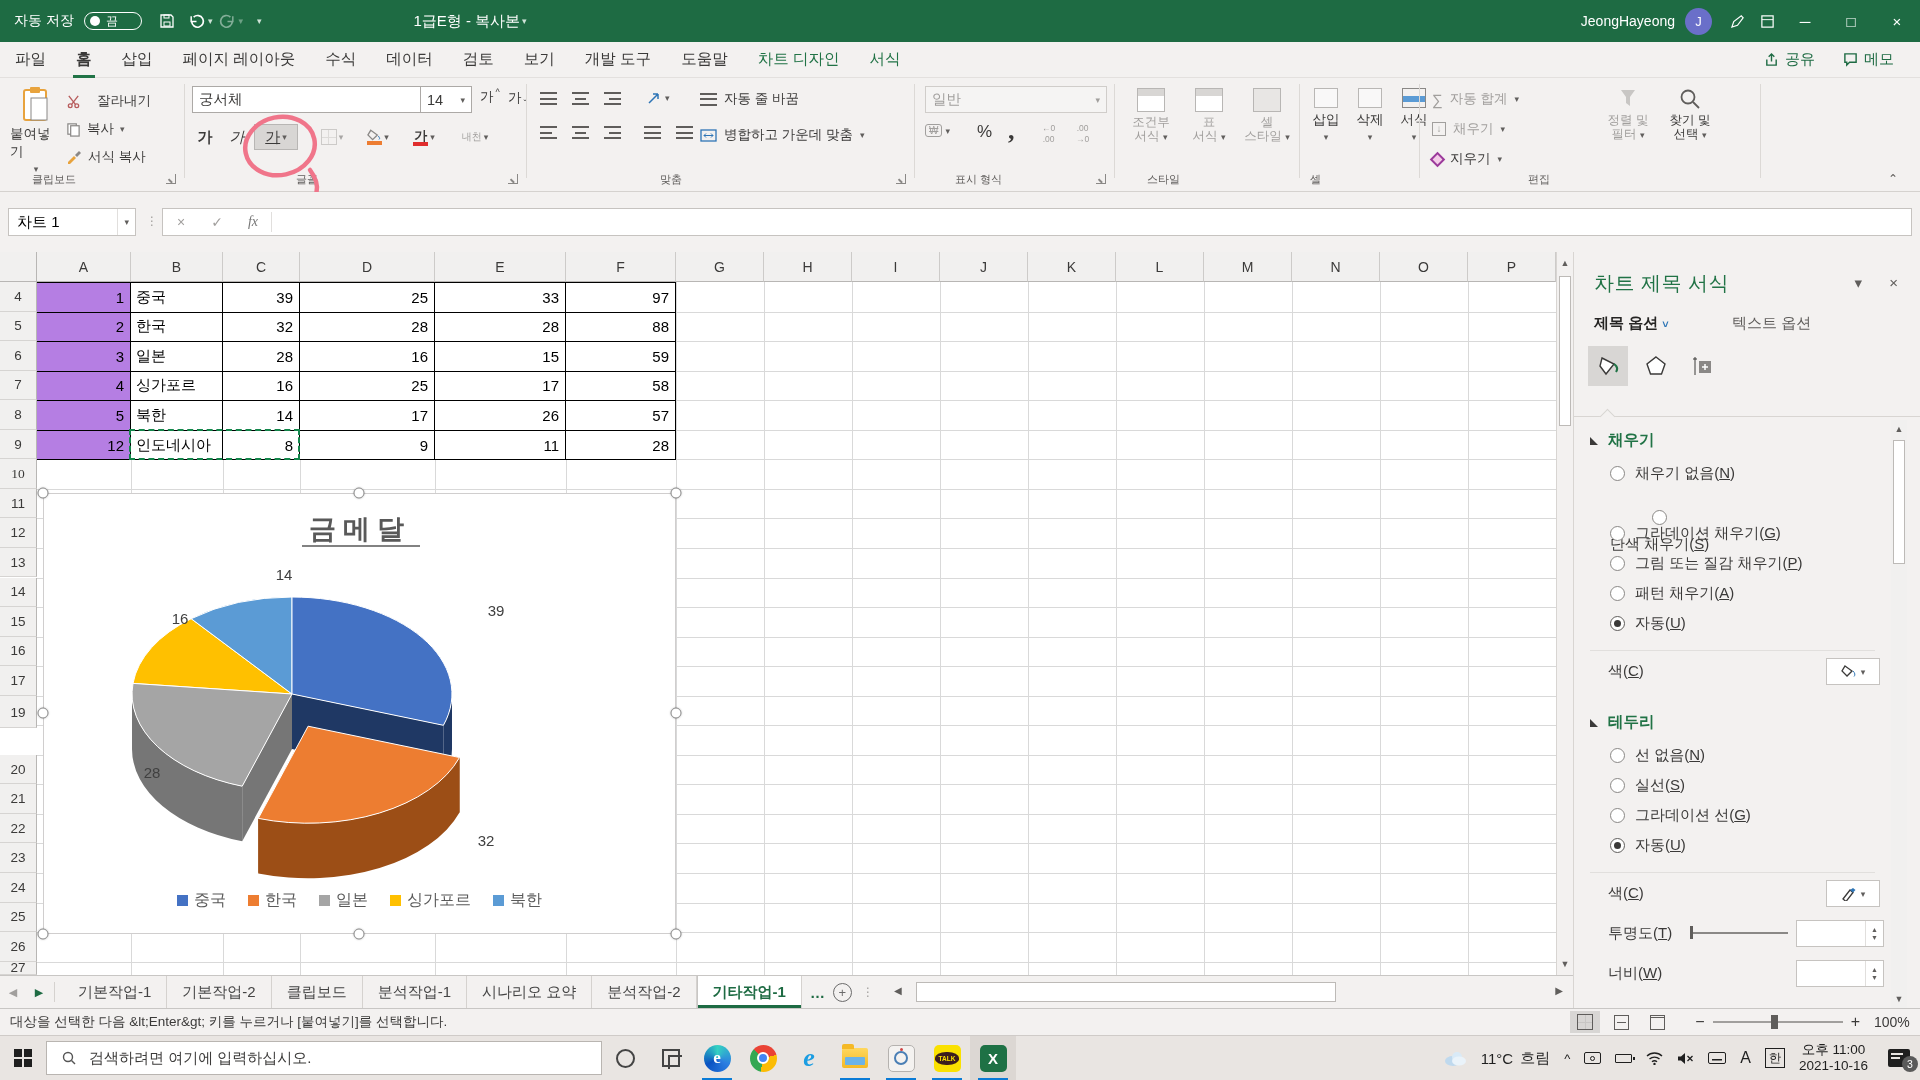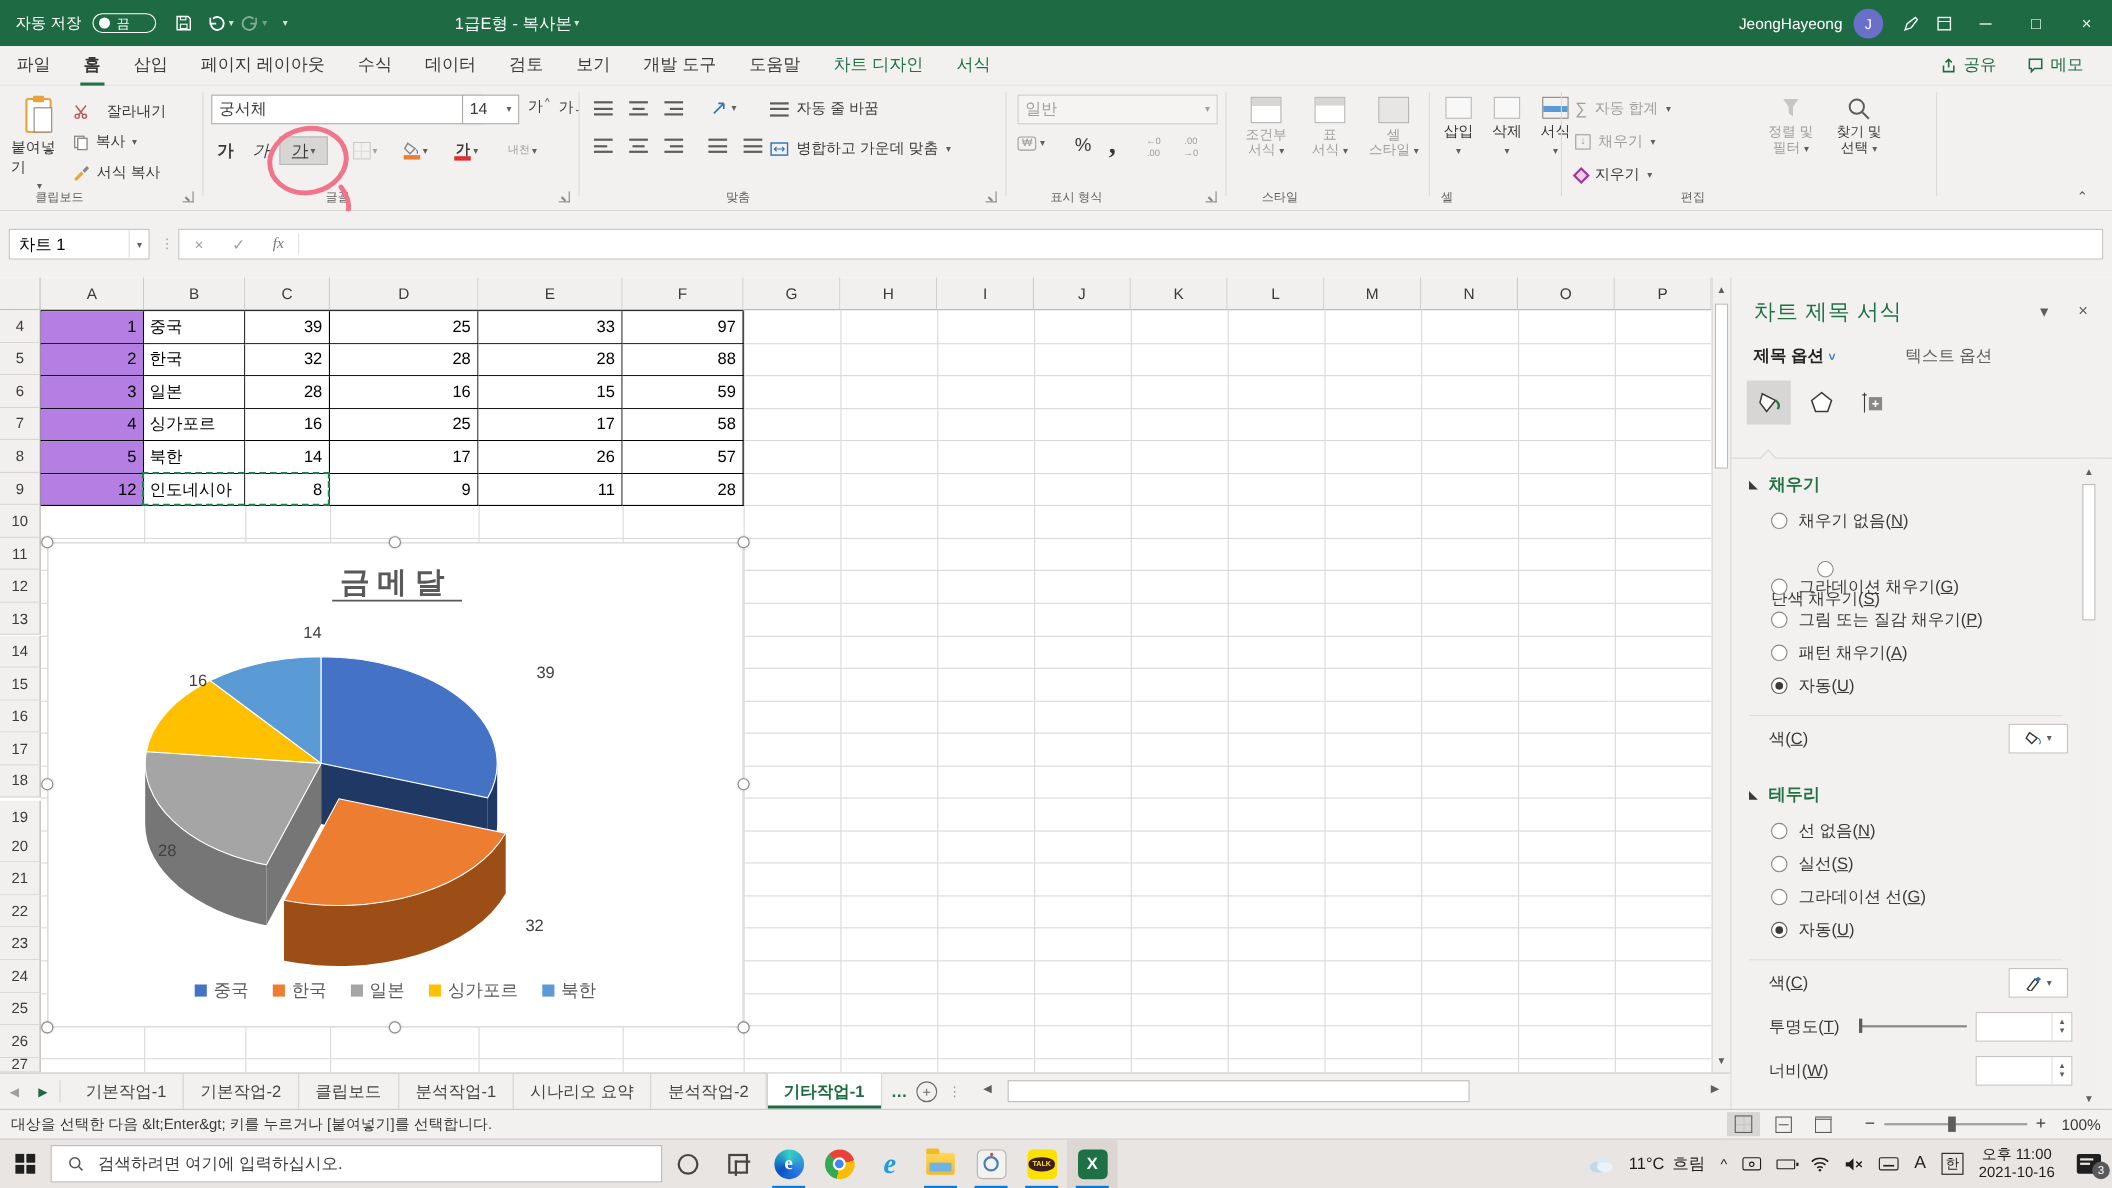--- a/index.html
+++ b/index.html
@@ -516,30 +516,30 @@
       <div class="colhdr" style="left: 1204px; top: 0px; width: 88px; height: 30px;">M</div>
       <div class="colhdr" style="left: 1292px; top: 0px; width: 88px; height: 30px;">N</div>
       <div class="colhdr" style="left: 1380px; top: 0px; width: 88px; height: 30px;">O</div>
       <div class="colhdr" style="left: 1468px; top: 0px; width: 88px; height: 30px;">P</div>
       <div class="rowhdr" style="top: 30px; height: 29.55px;">4</div>
       <div class="rowhdr" style="top: 59.55px; height: 29.55px;">5</div>
       <div class="rowhdr" style="top: 89.1px; height: 29.55px;">6</div>
       <div class="rowhdr" style="top: 118.65px; height: 29.55px;">7</div>
       <div class="rowhdr" style="top: 148.2px; height: 29.55px;">8</div>
       <div class="rowhdr" style="top: 177.75px; height: 29.55px;">9</div>
-      <div class="rowhdr" style="top: 207.3px; height: 29.55px;">10</div>
+      <div class="rowhdr" style="top: 207.3px; height: 29.55px; font-family: Liberation Serif, serif;">10</div>
       <div class="rowhdr" style="top: 236.85px; height: 29.55px;">11</div>
       <div class="rowhdr" style="top: 266.4px; height: 29.55px;">12</div>
       <div class="rowhdr" style="top: 295.95px; height: 29.55px;">13</div>
       <div class="rowhdr" style="top: 325.5px; height: 29.55px;">14</div>
       <div class="rowhdr" style="top: 355.05px; height: 29.55px;">15</div>
       <div class="rowhdr" style="top: 384.6px; height: 29.55px;">16</div>
       <div class="rowhdr" style="top: 414.15px; height: 29.55px;">17</div>
       <div class="rowhdr" style="top: 443.7px; height: 29.55px;">18</div>
-      <div class="rowhdr" style="top: 476px; height: 29.55px; text-align: center;">19</div>
+      <div class="rowhdr" style="top: 446px; height: 29.55px; text-align: center;">19</div>
       <div class="rowhdr" style="top: 502.8px; height: 29.55px;">20</div>
       <div class="rowhdr" style="top: 532.35px; height: 29.55px;">21</div>
       <div class="rowhdr" style="top: 561.9px; height: 29.55px;">22</div>
       <div class="rowhdr" style="top: 591.45px; height: 29.55px;">23</div>
       <div class="rowhdr" style="top: 621px; height: 29.55px;">24</div>
       <div class="rowhdr" style="top: 650.55px; height: 29.55px;">25</div>
       <div class="rowhdr" style="top: 680.1px; height: 29.55px;">26</div>
       <div class="rowhdr" style="top: 709.65px; height: 13.35px;">27</div>
       <div class="gl" style="left: 131px; top: 30px; width: 1px; height: 693px;"></div>
       <div class="gl" style="left: 223px; top: 30px; width: 1px; height: 693px;"></div>

